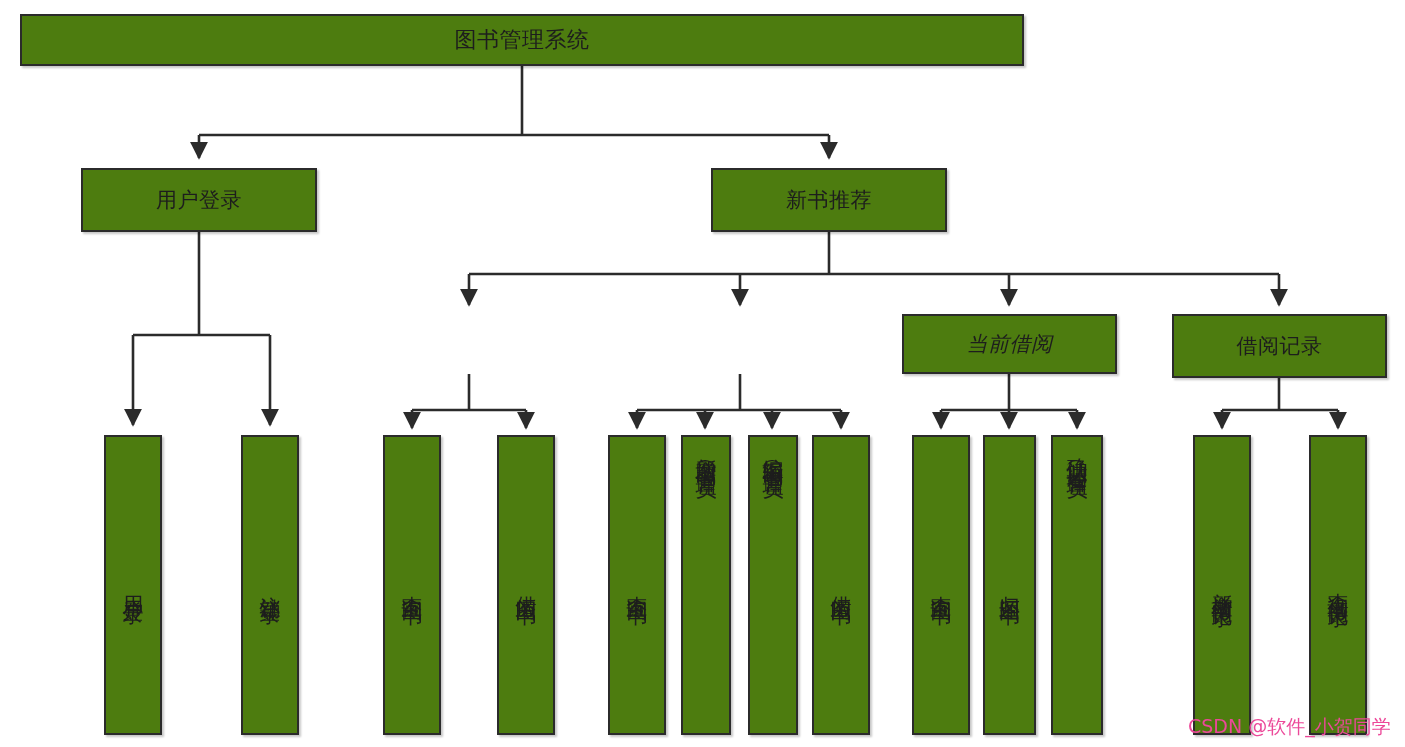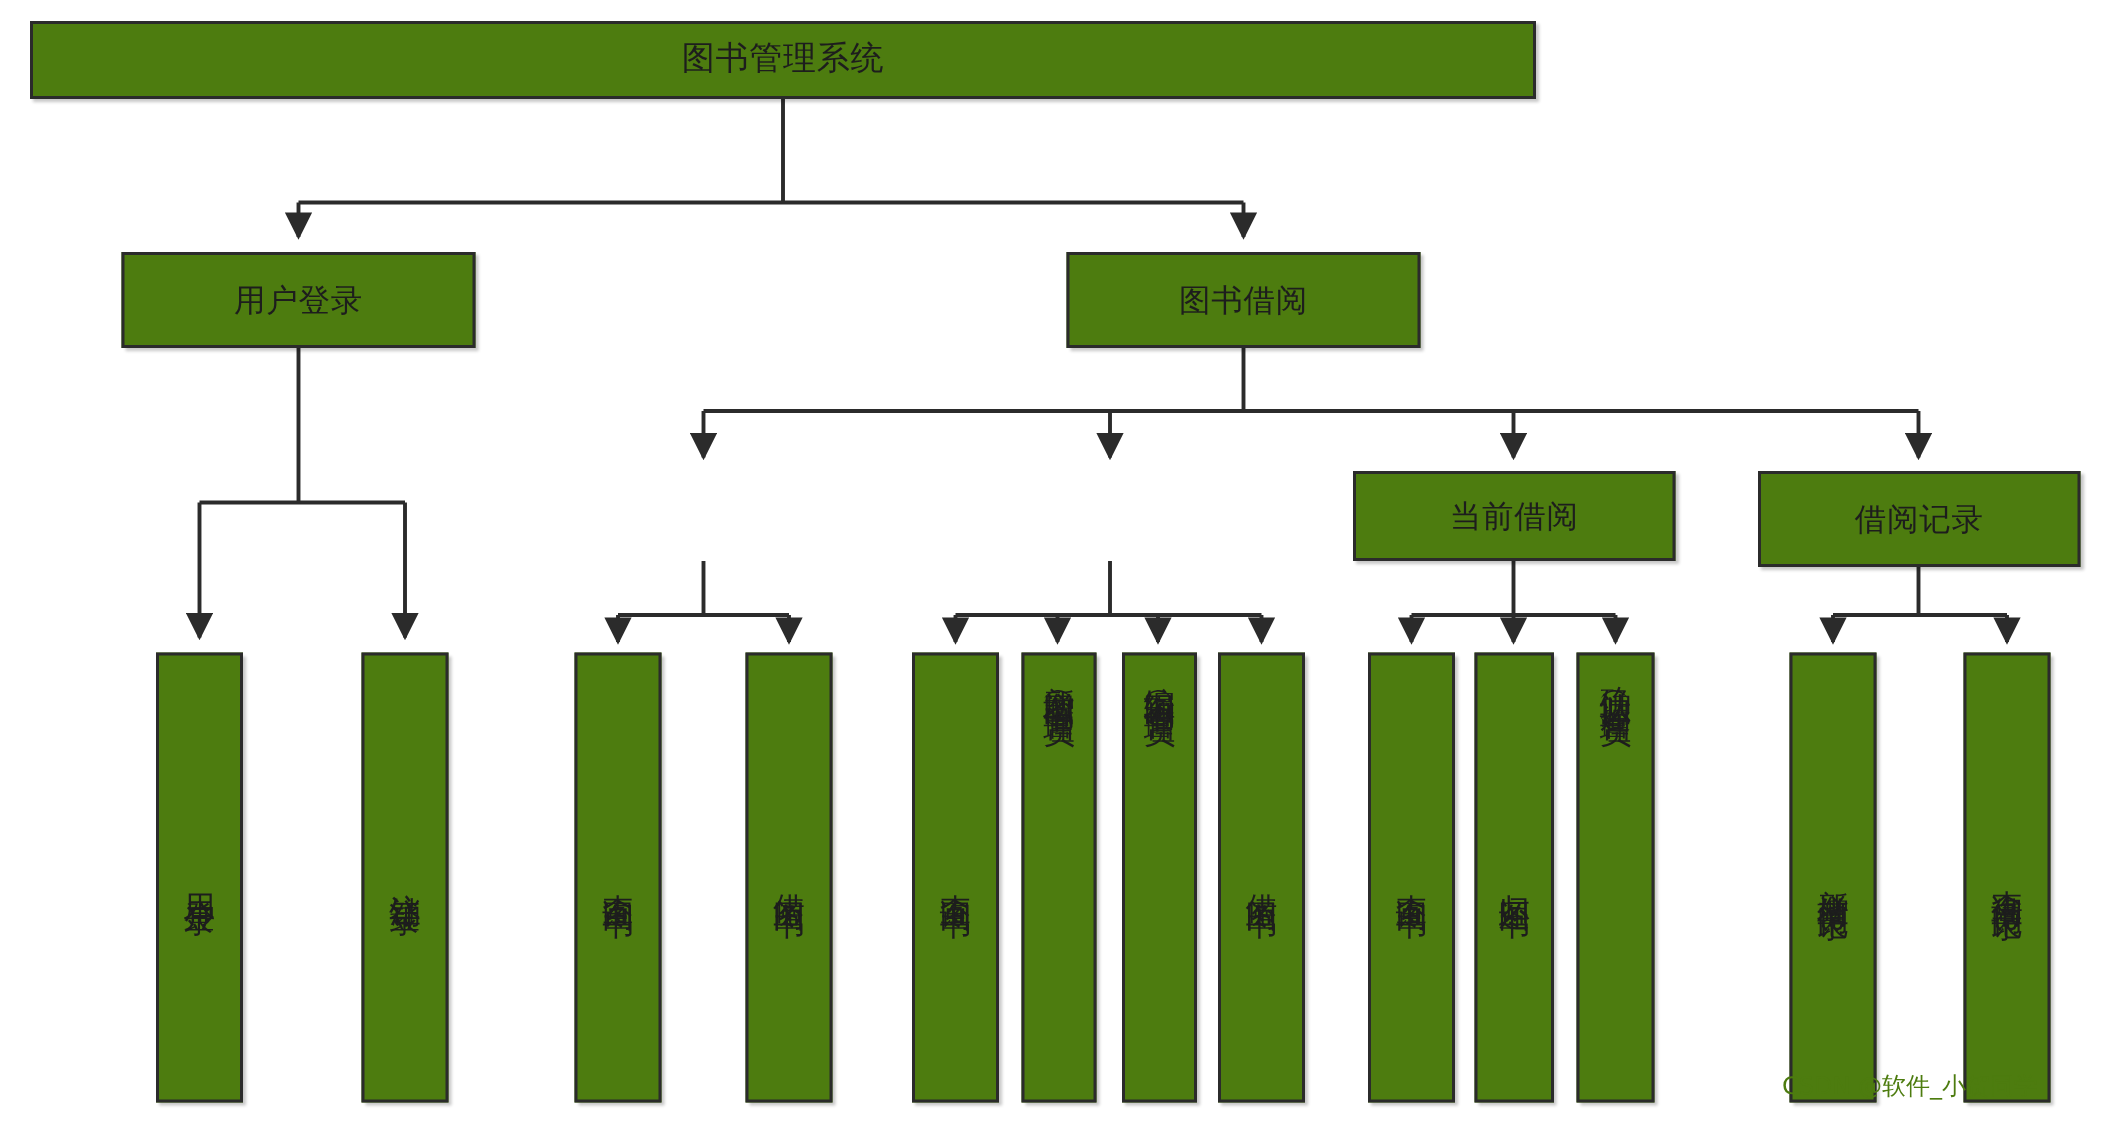--- a/index.html
+++ b/index.html
@@ -62,22 +62,22 @@
     text-orientation: upright;
     font-size: 21px;
     line-height: 1.05;
     letter-spacing: 3px;
     white-space: nowrap;
   }
   .watermark {
     position: absolute;
     left: 1188px;
     top: 714px;
-    font-size: 16px;
-    color: #4d7c0f;
+    font-size: 19px;
+    color: #ec4899;
     white-space: nowrap;
     z-index: 5;
     font-family: "DejaVu Sans", "Liberation Sans", sans-serif;
   }
 </style>
 </head>
 <body>
 
 <div id="canvas">
 
@@ -132,24 +132,24 @@
   </svg>
 
   <div class="node horiz title" style="left:20px; top:14px; width:1004px; height:52px;">
     <span class="node-label">图书管理系统</span>
   </div>
 
   <div class="node horiz" style="left:81px; top:168px; width:236px; height:64px;">
     <span class="node-label">用户登录</span>
   </div>
   <div class="node horiz" style="left:711px; top:168px; width:236px; height:64px;">
-    <span class="node-label">图书借阅</span>
-  </div>
-
-  <div class="node horiz" style="left:902px; top:314px; width:215px; height:60px;">
+    <span class="node-label">新书推荐</span>
+  </div>
+
+  <div class="node horiz" style="left:902px; top:314px; width:215px; height:60px;font-style:italic;">
     <span class="node-label">当前借阅</span>
   </div>
   <div class="node horiz" style="left:1172px; top:314px; width:215px; height:64px;">
     <span class="node-label">借阅记录</span>
   </div>
 
   <div class="node vert" style="left:104px; top:435px; width:58px; height:300px;">
     <span class="node-label">用户登录</span>
   </div>
   <div class="node vert" style="left:241px; top:435px; width:58px; height:300px;">

